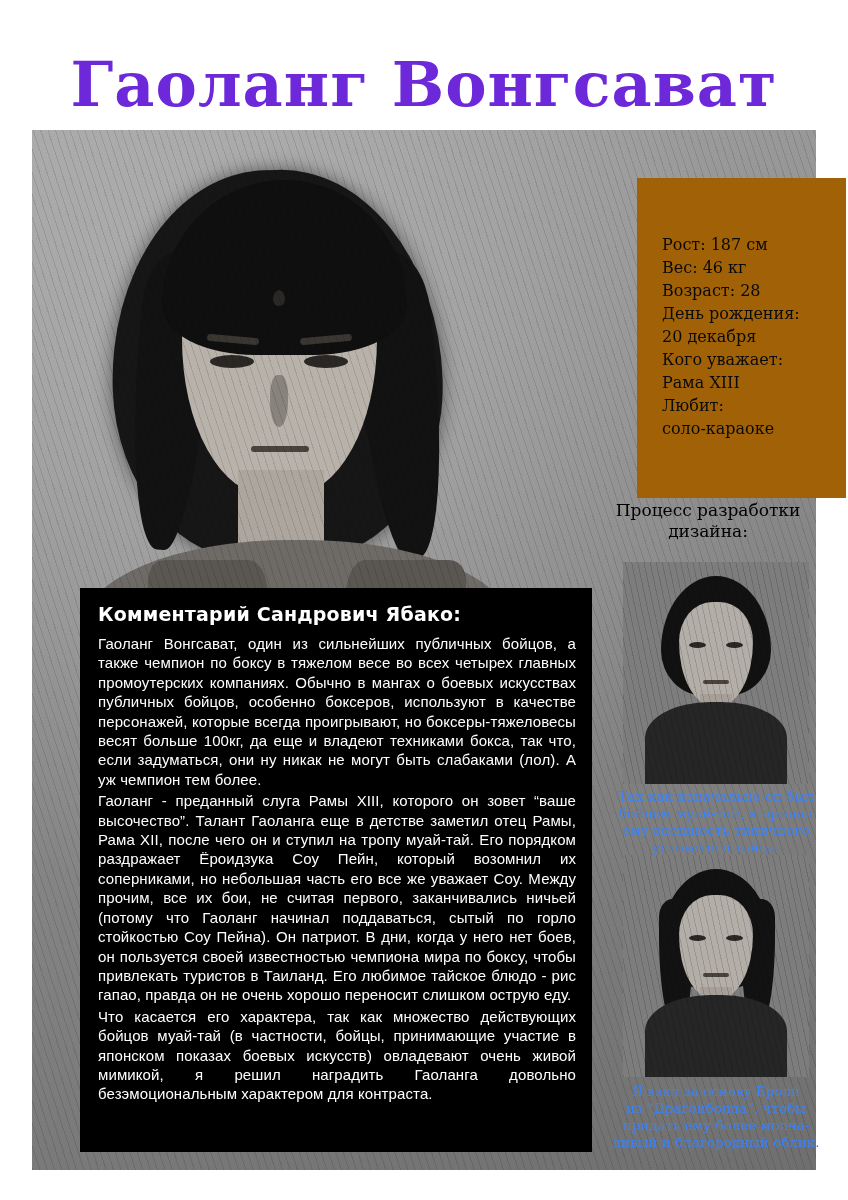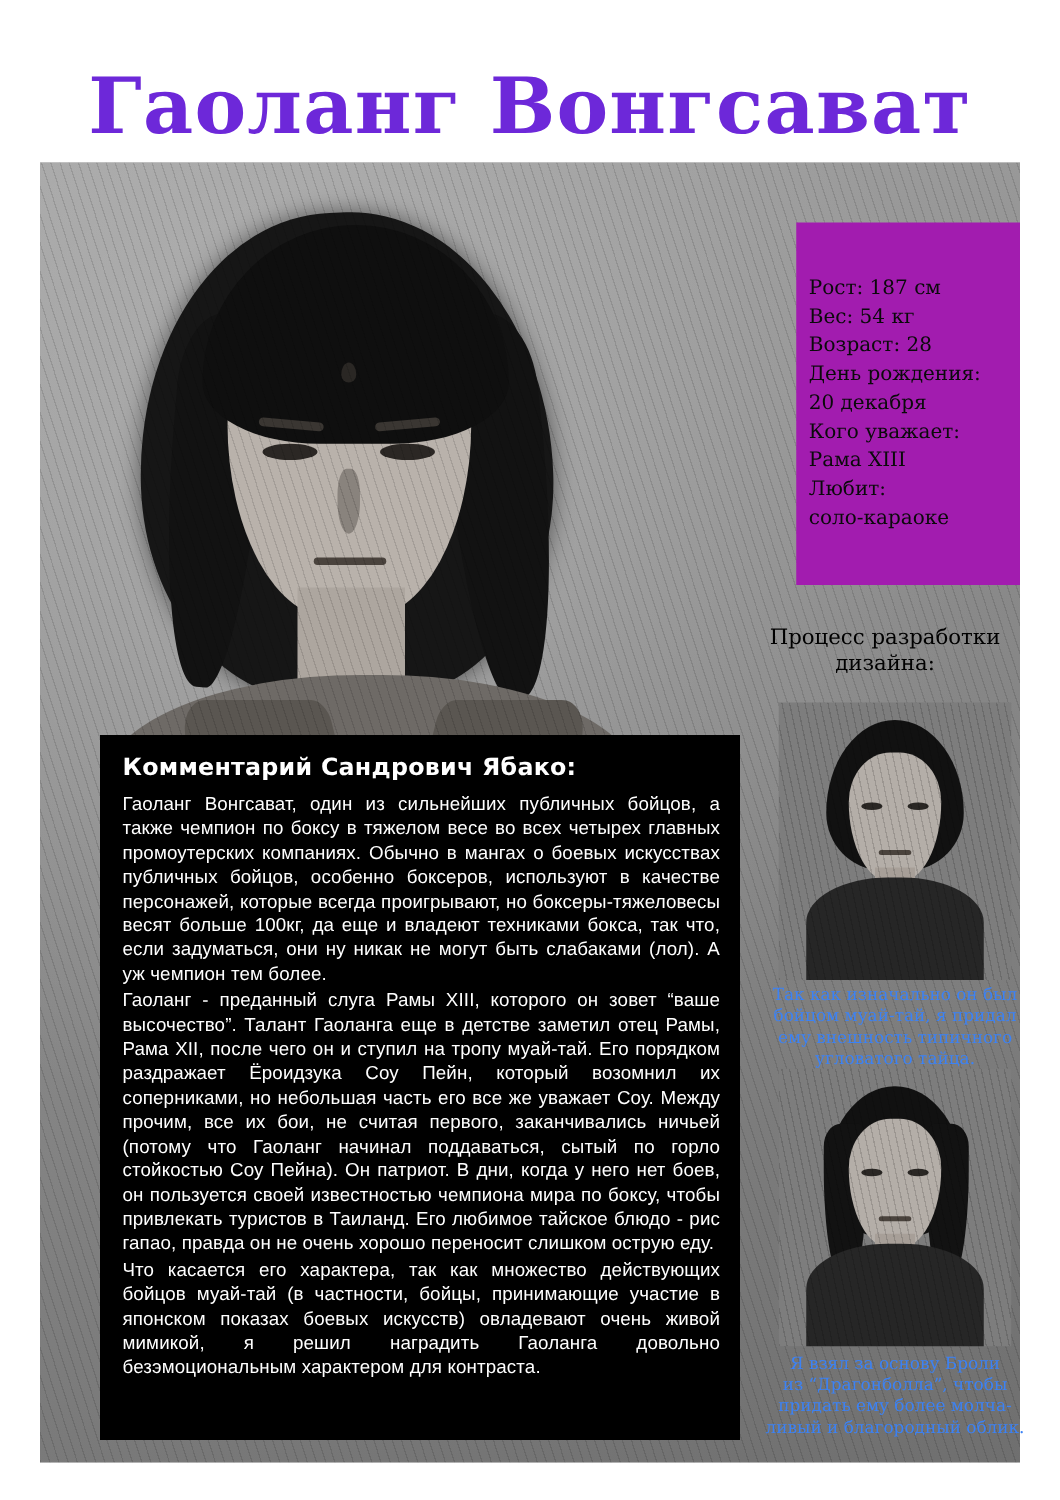--- a/index.html
+++ b/index.html
@@ -172,22 +172,22 @@
     opacity: 0.7;
   }
 
   
   .stats-box {
     position: absolute;
     left: 637px;
     top: 178px;
     width: 179px;
     height: 290px;
-    background: #a21caf;
-    padding: 0;
+    background: #a16207;
+    padding: 15px;
   }
   .stats-inner {
     padding: 40px 0 0 10px;
     font-family: "DejaVu Serif", serif;
     font-size: 16px;
     line-height: 23px;
     color: #0a0a0a;
   }
   .stats-inner div { white-space: pre-line; }
 
@@ -338,21 +338,21 @@
       <div class="body"></div>
       <div class="collar-l"></div>
       <div class="collar-r"></div>
     </div>
     <div class="shade-lines"></div>
   </div>
 
   <div class="stats-box">
     <div class="stats-inner">
       <div>Рост: 187 см</div>
-      <div>Вес: 54 кг</div>
+      <div>Вес: 46 кг</div>
       <div>Возраст: 28</div>
       <div>День рождения:
 20 декабря</div>
       <div>Кого уважает:
 Рама XIII</div>
       <div>Любит:
 соло-караоке</div>
     </div>
   </div>
 

